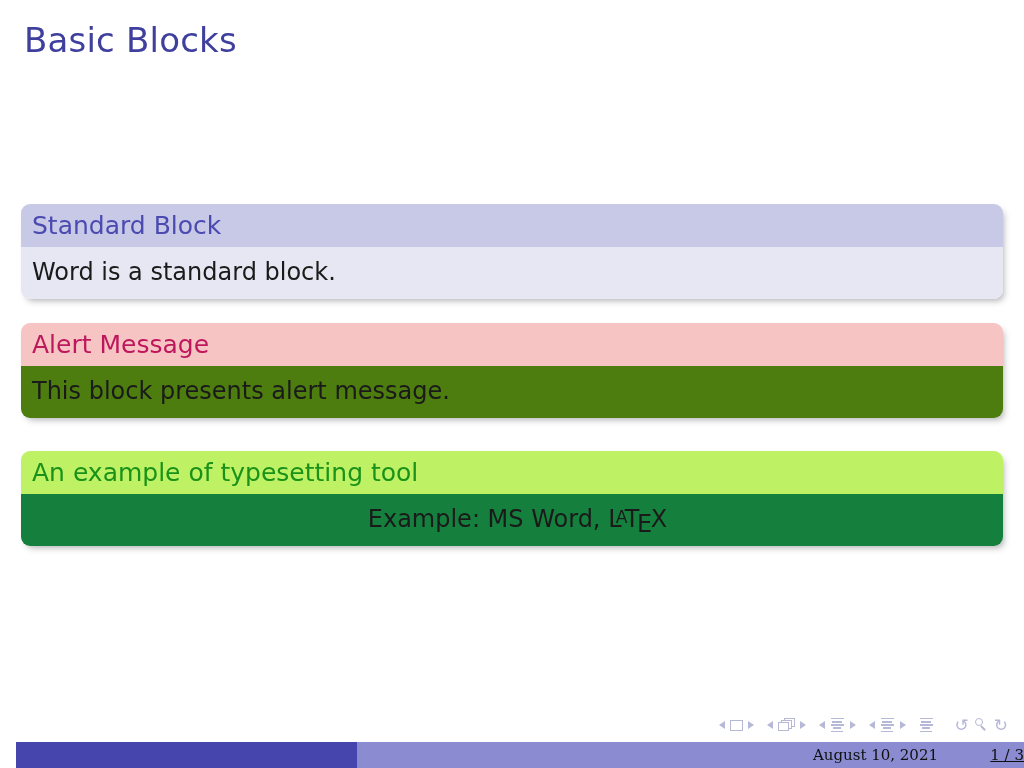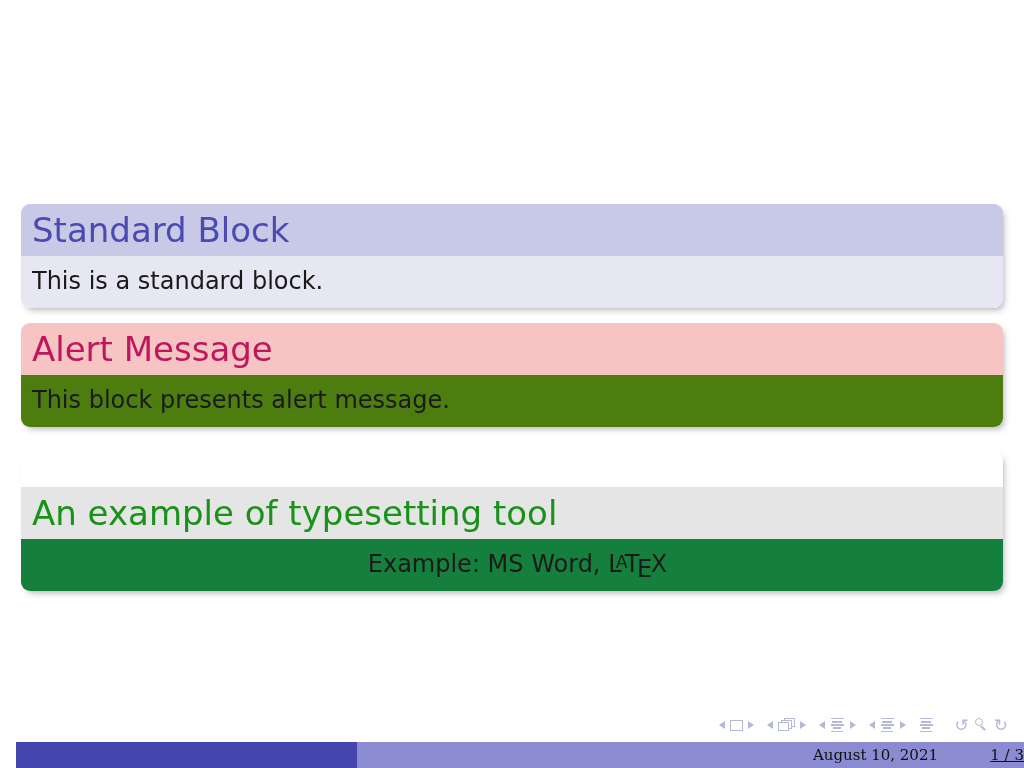--- a/index.html
+++ b/index.html
@@ -38,21 +38,21 @@
   
   .block {
     position: absolute;
     left: 21px;
     width: 982px;
     border-radius: 9px;
     overflow: hidden;
     box-shadow: 3px 4px 6px -2px rgba(60, 60, 70, 0.38);
   }
   .block-title {
-    font-size: 34px;
+    font-size: 25px;
     line-height: 1.0;
     padding: 9px 0 9px 11px;
     white-space: nowrap;
     font-weight: 400;
   }
   .block-body {
     font-size: 24px;
     line-height: 1.0;
     padding: 13px 0 15px 11px;
     color: #1a1a1a;
@@ -75,23 +75,22 @@
     background: #f7c4c4;
     color: #be185d;
   }
   #block-alert .block-body {
     background: #4d7c0f;
   }
 
   
   #block-example { top: 451px; }
   #block-example .block-title {
-    background: #e5e5e5;
+    background: #bef264;
     color: #1a9219;
-    margin-top: 36px;
   }
   #block-example .block-body {
     background: #15803d;
     text-align: center;
   }
 
   
   .latex-logo {
     display: inline-block;
     white-space: nowrap;
@@ -250,24 +249,25 @@
     top: 4px;
     white-space: nowrap;
     text-decoration: underline;
   }
 </style>
 </head>
 <body>
 
 <div id="slide">
 
+  <div id="frame-title">Basic Blocks</div>
 
   <div class="block" id="block-standard">
     <div class="block-title">Standard Block</div>
-    <div class="block-body">This is a standard block.</div>
+    <div class="block-body">Word is a standard block.</div>
   </div>
 
   <div class="block" id="block-alert">
     <div class="block-title">Alert Message</div>
     <div class="block-body">This block presents alert message.</div>
   </div>
 
   <div class="block" id="block-example">
     <div class="block-title">An example of typesetting tool</div>
     <div class="block-body">

